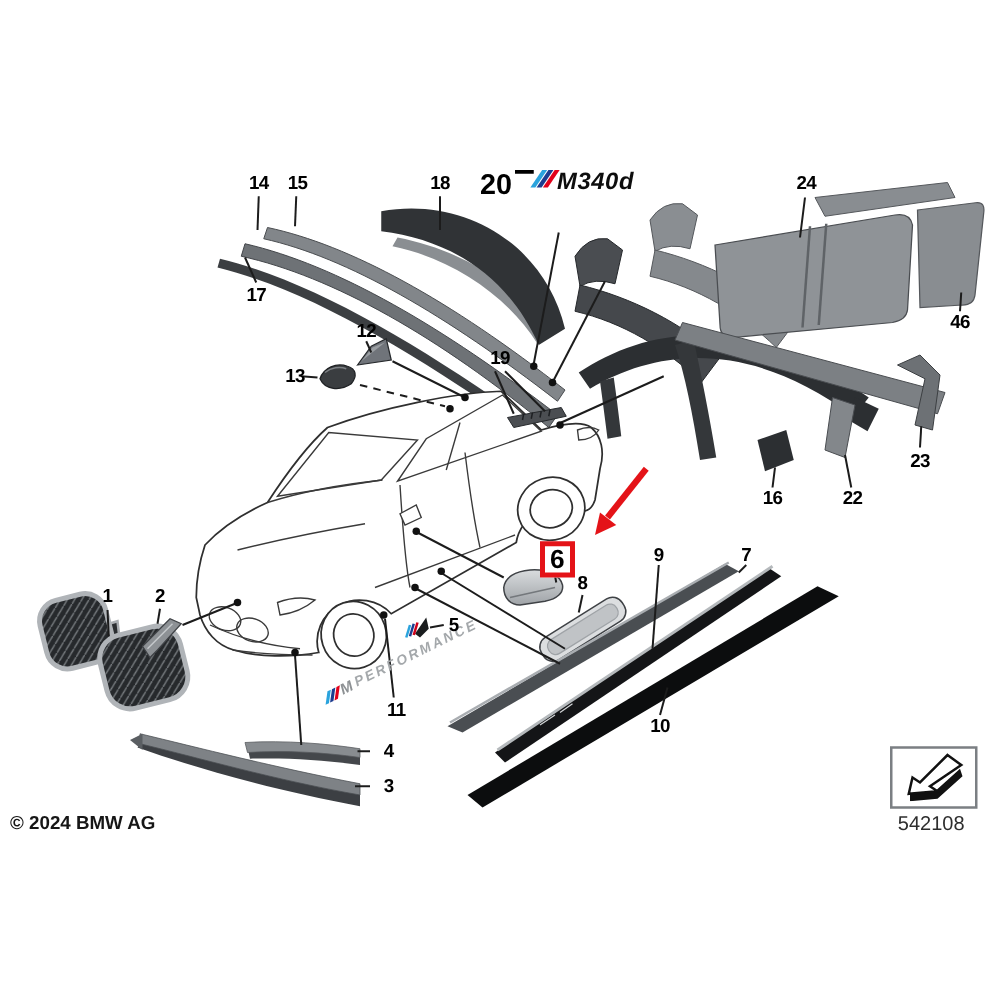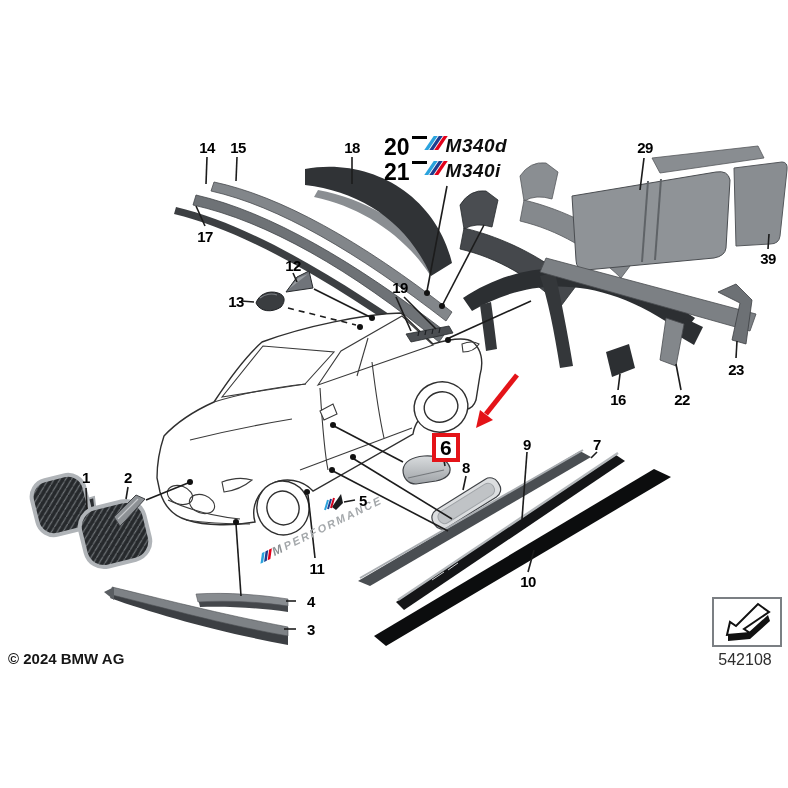--- a/index.html
+++ b/index.html
@@ -244,43 +244,35 @@
 <div class="co" style="left:293px;top:265px">12</div>
 <div class="co" style="left:236px;top:301px">13</div>
 <div class="co" style="left:207px;top:147px">14</div>
 <div class="co" style="left:238px;top:147px">15</div>
 <div class="co" style="left:618px;top:399px">16</div>
 <div class="co" style="left:205px;top:236px">17</div>
 <div class="co" style="left:352px;top:147px">18</div>
 <div class="co" style="left:400px;top:287px">19</div>
 <div class="co" style="left:682px;top:399px">22</div>
 <div class="co" style="left:736px;top:369px">23</div>
-<div class="co" style="left:645px;top:147px">29</div>
-<div class="co" style="left:768px;top:258px">39</div>
+<div class="co" style="left:645px;top:147px">24</div>
+<div class="co" style="left:768px;top:258px">46</div>
 
 <div class="red-box">
   <span>6</span>
 </div>
 
 <div class="badge-row" style="left:384px;top:136px">
   <span class="num">20</span>
   <span class="dash"></span>
   <span class="mstripe s1"></span>
   <span class="mstripe s2"></span>
   <span class="mstripe s3"></span>
   <span class="mbadge-text">M340d</span>
 </div>
-<div class="badge-row" style="left:384px;top:161px">
-  <span class="num">21</span>
-  <span class="dash"></span>
-  <span class="mstripe s1"></span>
-  <span class="mstripe s2"></span>
-  <span class="mstripe s3"></span>
-  <span class="mbadge-text">M340i</span>
-</div>
 
 <div class="decal">
   <span class="dm-stripe s1"></span>
   <span class="dm-stripe s2"></span>
   <span class="dm-stripe s3"></span>
   <span class="dm-letter">M</span>
   <span class="dm-text">PERFORMANCE</span>
 </div>
 
 <div class="copyright">© 2024 BMW AG</div>

